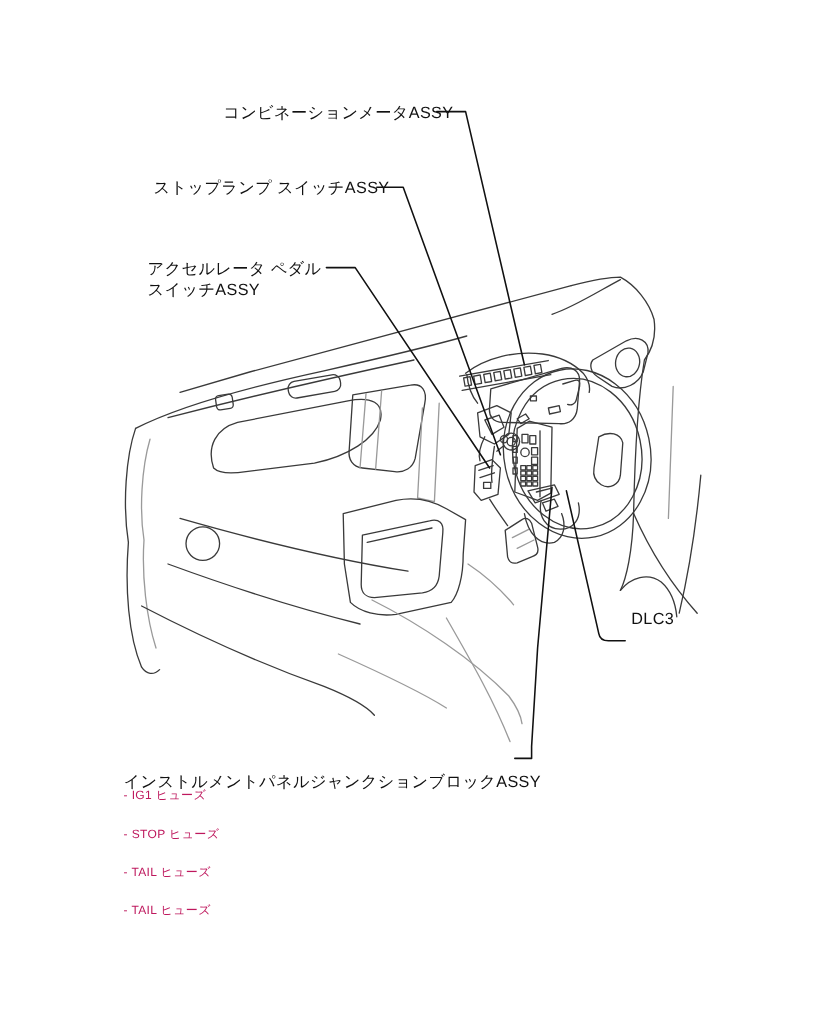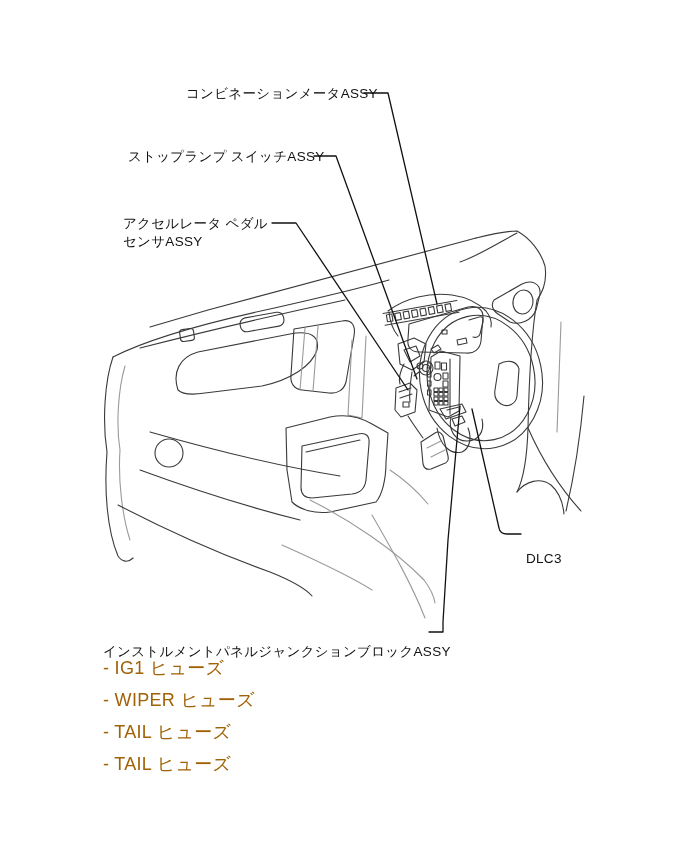--- a/index.html
+++ b/index.html
@@ -17,24 +17,24 @@
     position:absolute;
     font-size:13.5px;
     line-height:16px;
     letter-spacing:0.3px;
     white-space:nowrap;
     color:#111;
   }
   .fuse{
     position:absolute;
     left:103px;
-    font-size:18px;
+    font-size:10px;
     letter-spacing:0.3px;
     white-space:nowrap;
-    color:#a16207;
+    color:#be185d;
   }
 </style>
 </head>
 <body>
 
 <div class="page">
 
   <svg width="689" height="853" viewBox="0 0 689 853">
     <g fill="none" stroke="#3a3a3a" stroke-width="1.1" stroke-linecap="round" stroke-linejoin="round">
 
@@ -181,24 +181,24 @@
       <path d="M472,409 L499,528 Q500,534 507,534 L521,534"></path>
       <path d="M429,632 L443,632 L443,622 L448,540 L460,406"></path>
     </g>
   </svg>
 
   <div class="lbl" style="left:186px;top:86px">コンビネーションメータASSY</div>
 
   <div class="lbl" style="left:123px;top:216px">アクセルレータ ペダル</div>
 
   <div class="lbl" style="left:128px;top:149px">ストップランプ スイッチASSY</div>
-  <div class="lbl" style="left:123px;top:234px">センサASSY</div>
-
-  <div class="lbl" style="left:526px;top:551px">DLC3</div>
+  <div class="lbl" style="left:123px;top:234px">スイッチASSY</div>
+
+  <div class="lbl" style="left:526px;top:508px">DLC3</div>
 
   <div class="lbl" style="left:103px;top:644px">インストルメントパネルジャンクションブロックASSY</div>
 
   <div class="fuse" style="top:656px">- IG1 ヒューズ</div>
-  <div class="fuse" style="top:688px">- WIPER ヒューズ</div>
+  <div class="fuse" style="top:688px">- STOP ヒューズ</div>
   <div class="fuse" style="top:720px">- TAIL ヒューズ</div>
   <div class="fuse" style="top:752px">- TAIL ヒューズ</div>
 
 </div>
 
 </body></html>

